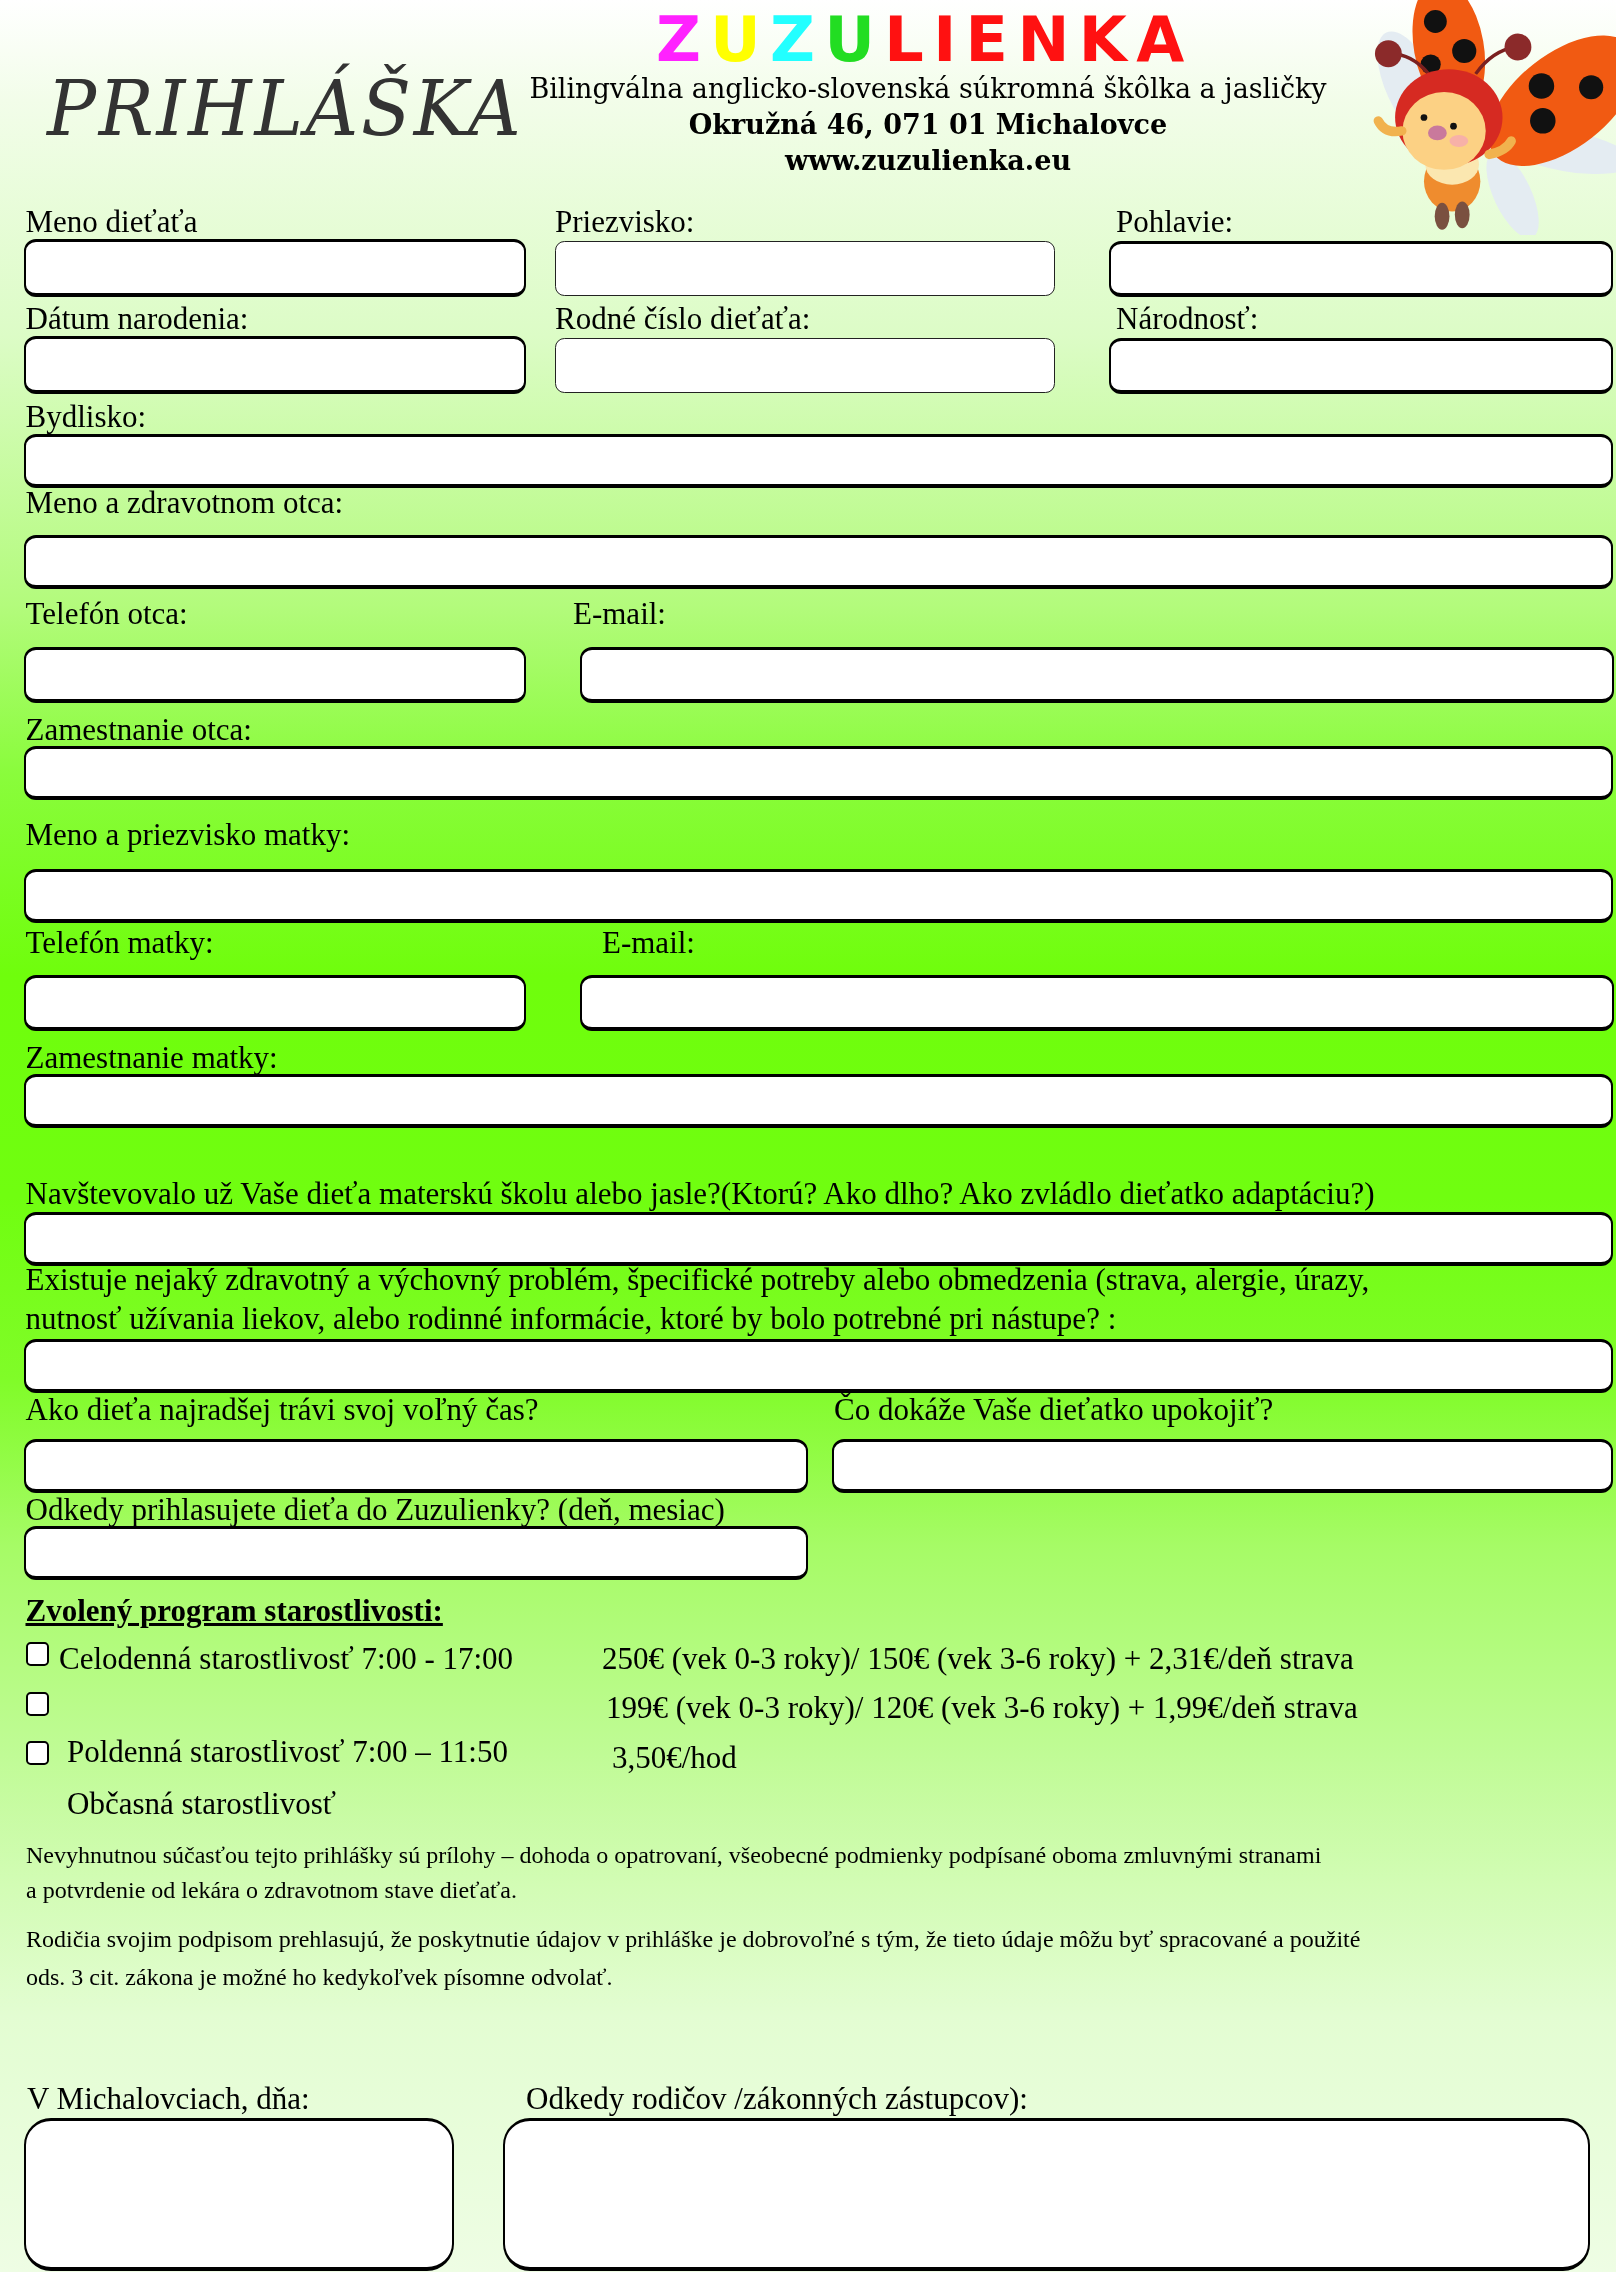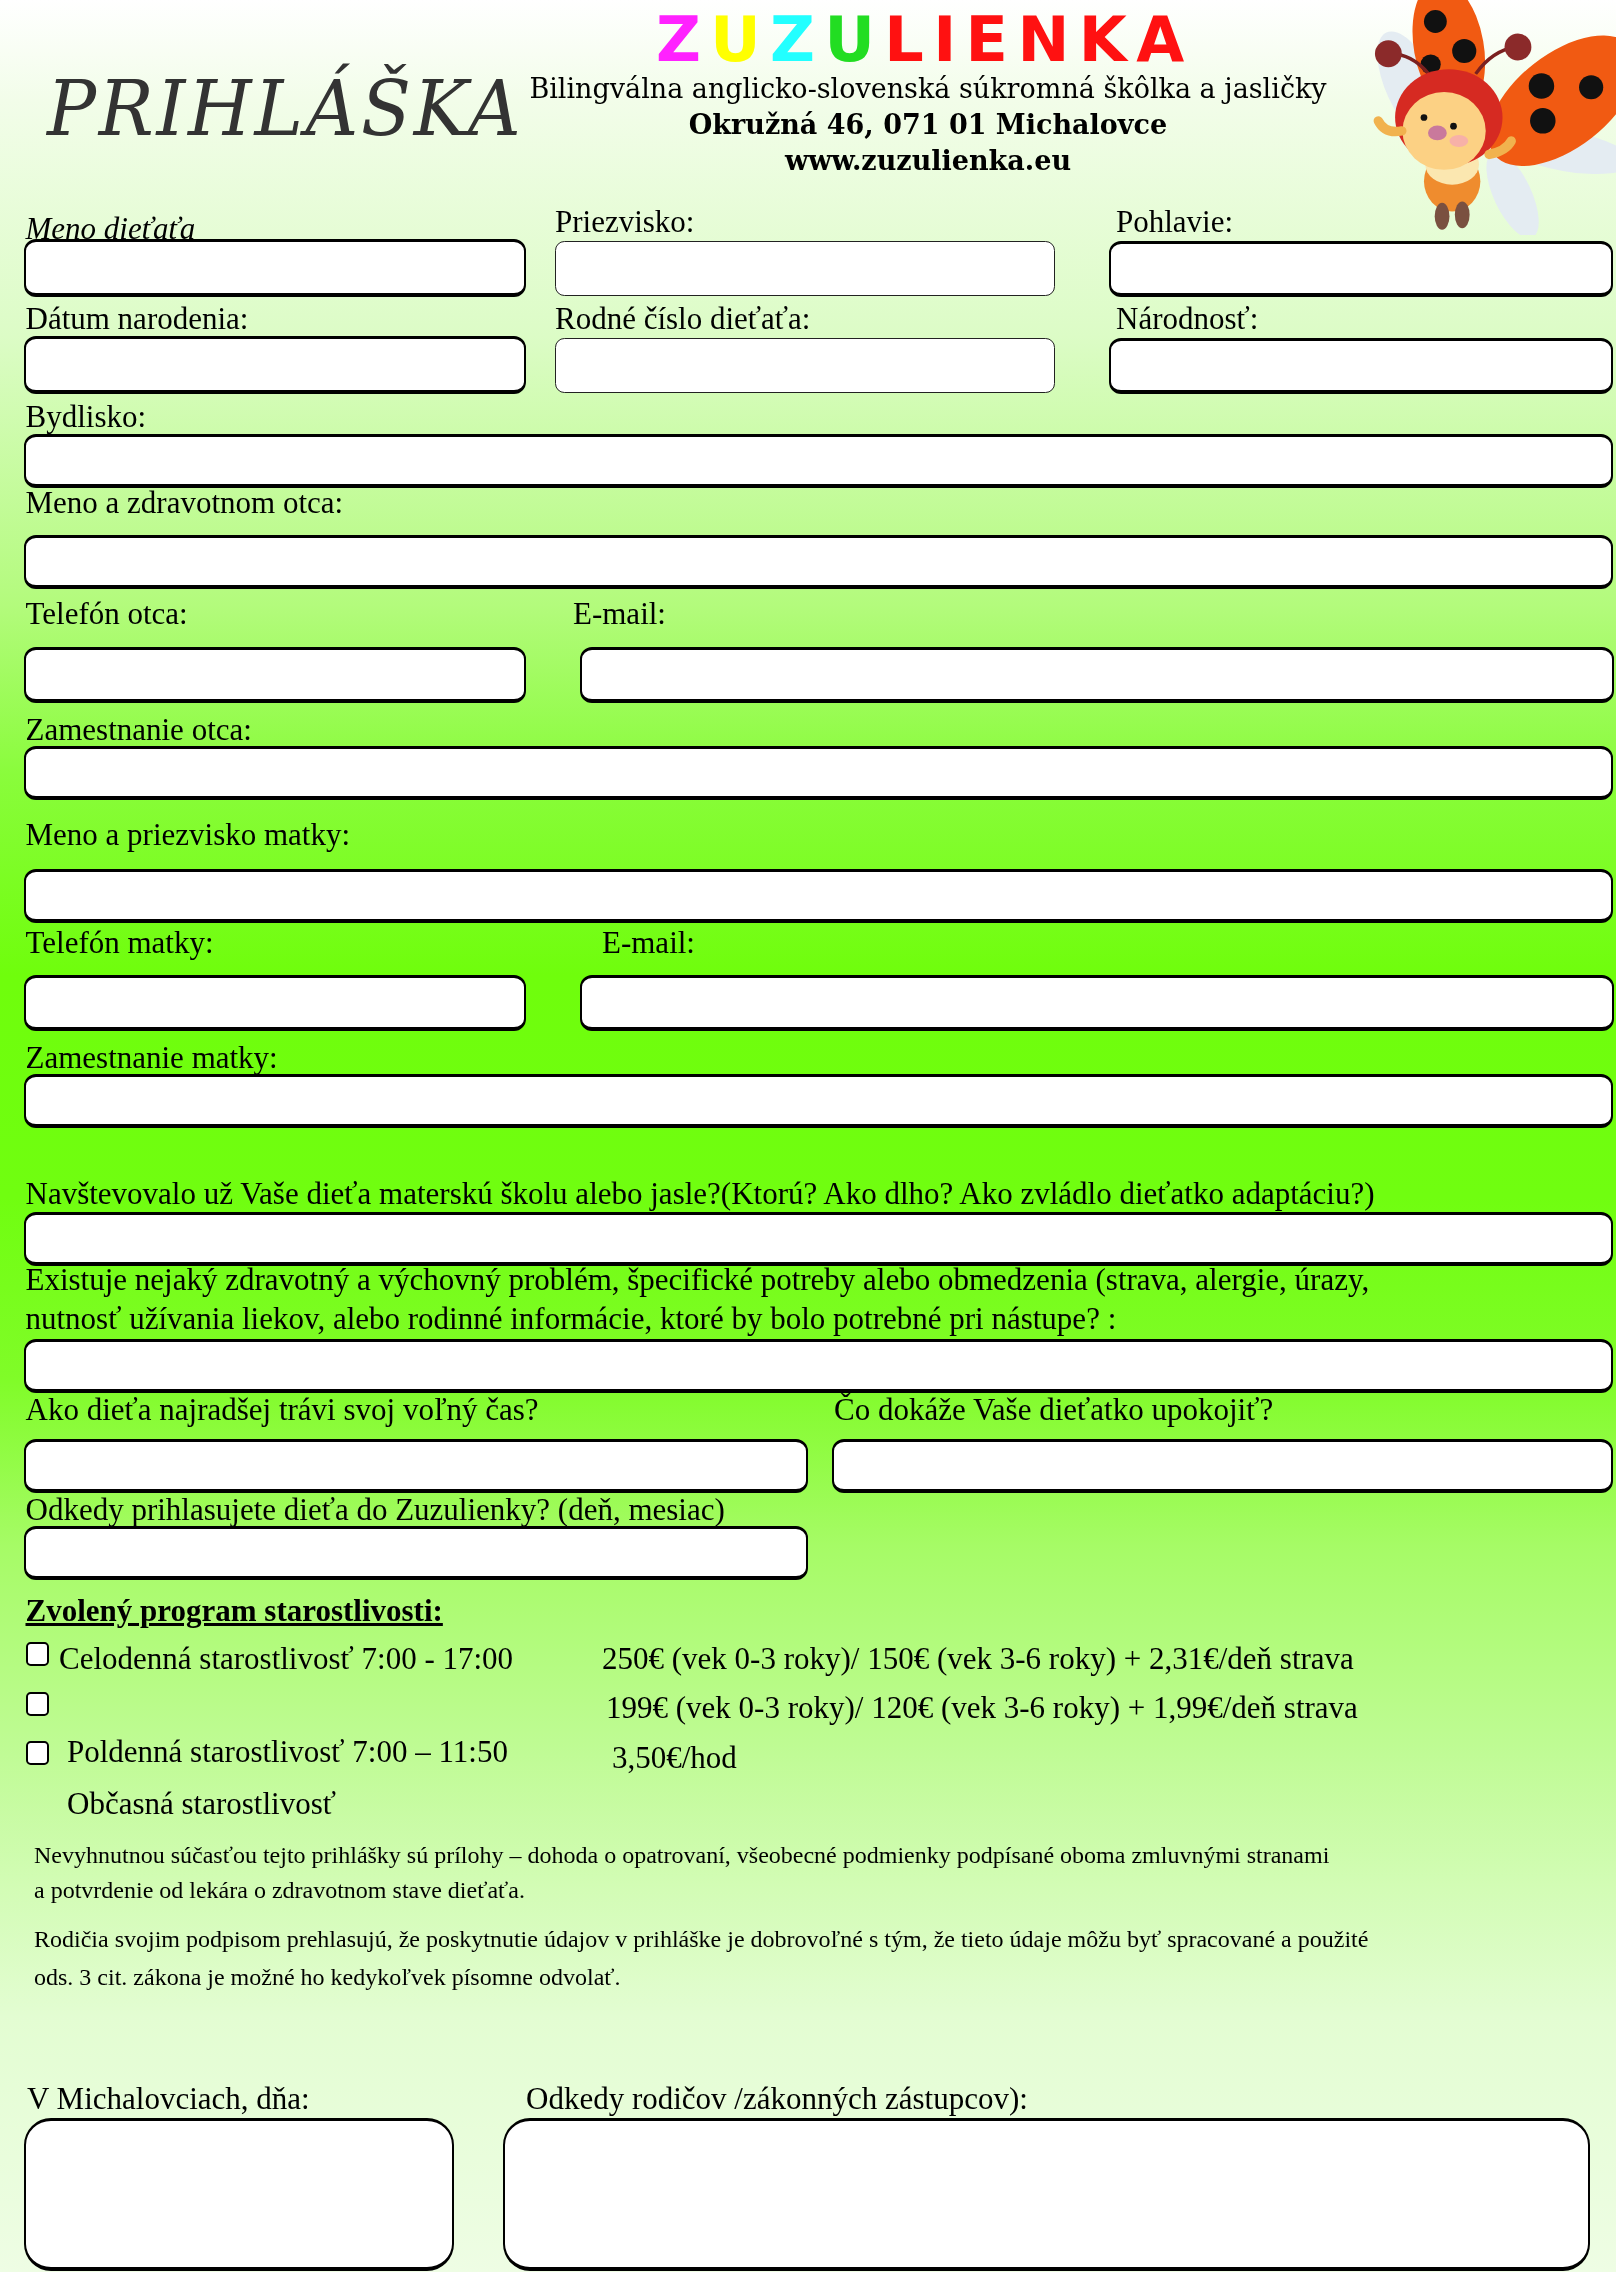--- a/index.html
+++ b/index.html
@@ -18,21 +18,21 @@
     border-top-width:3.4px; border-bottom-width:4px; border-radius:12px; box-sizing:border-box;
   }
   .box.thin { border:1.3px solid #222; border-radius:9.4px; }
   .title {
     position:absolute; left:47px; top:66px; font-family:"DejaVu Serif", serif;
     font-style:italic; font-size:73px; color:#333; letter-spacing:2.7px; transform:scaleY(1.05);
   }
   .logo { position:absolute; left:656px; top:9.4px; font-family:"DejaVu Sans", sans-serif;
     font-weight:bold; font-size:62px; letter-spacing:9.4px; line-height:1; }
   .sub { position:absolute; left:0; width:1856px; text-align:center; font-family:"DejaVu Serif", serif; }
-  .para { position:absolute; left:34px; font-size:24px; line-height:1.45; width:1546px; }
+  .para { position:absolute; left:26px; font-size:24px; line-height:1.45; width:1546px; }
   .cb { position:absolute; width:23px; height:24px; border:2.7px solid #000; border-radius:4.7px; background:#fff; box-sizing:border-box; }
   .row { position:absolute; font-size:31px; white-space:nowrap; }
 </style>
 </head>
 <body>
 
 <div class="title">PRIHLÁŠKA</div>
 <div class="logo" id="logo"><span style="color: rgb(255, 34, 255);">Z</span><span style="color: rgb(255, 255, 0);">U</span><span style="color: rgb(34, 255, 255);">Z</span><span style="color: rgb(34, 221, 34);">U</span><span style="color: rgb(255, 17, 17);">L</span><span style="color: rgb(255, 17, 17);">I</span><span style="color: rgb(255, 17, 17);">E</span><span style="color: rgb(255, 17, 17);">N</span><span style="color: rgb(255, 17, 17);">K</span><span style="color: rgb(255, 17, 17);">A</span></div>
 <div class="sub" style="top:73px;font-size:27px;">Bilingválna anglicko-slovenská súkromná škôlka a jasličky</div>
 <div class="sub" style="top:109px;font-size:27px;font-weight:bold;">Okružná 46, 071 01 Michalovce</div>
@@ -61,21 +61,21 @@
   <circle cx="128" cy="175" r="5" fill="#111"></circle>
     <circle cx="172" cy="188" r="5" fill="#111"></circle>
   <ellipse cx="148" cy="198" rx="14" ry="11" fill="#c9799c"></ellipse>
   <ellipse cx="180" cy="210" rx="14" ry="9" fill="#f7b1a8"></ellipse>
   <path d="M95 195 Q70 200 60 180" stroke="#f1b24e" stroke-width="14" fill="none" stroke-linecap="round"></path>
   <path d="M225 230 Q250 225 258 210" stroke="#f1b24e" stroke-width="14" fill="none" stroke-linecap="round"></path>
   <ellipse cx="155" cy="322" rx="11" ry="20" fill="#7a5040"></ellipse>
     <ellipse cx="185" cy="320" rx="11" ry="20" fill="#7a5040"></ellipse>
 </svg>
 
-<div class="lbl" style="left:25.5px;top:213px;font-style:italic;">Meno dieťaťa</div>
+<div class="lbl" style="left:25.5px;top:206px;">Meno dieťaťa</div>
 <div class="lbl" style="left:555px;top:206px;">Priezvisko:</div>
 <div class="lbl" style="left:1116px;top:206px;">Pohlavie:</div>
 <div class="box" style="left:24px;top:239px;width:502px;height:58px;"></div>
 <div class="box thin" style="left:555px;top:241px;width:500px;height:55px;"></div>
 <div class="box" style="left:1109px;top:241px;width:504px;height:56px;"></div>
 
 <div class="lbl" style="left:25.5px;top:303px;">Dátum narodenia:</div>
 <div class="lbl" style="left:555px;top:303px;">Rodné číslo dieťaťa:</div>
 <div class="lbl" style="left:1116px;top:303px;">Národnosť:</div>
 <div class="box" style="left:24px;top:336px;width:502px;height:58px;"></div>

